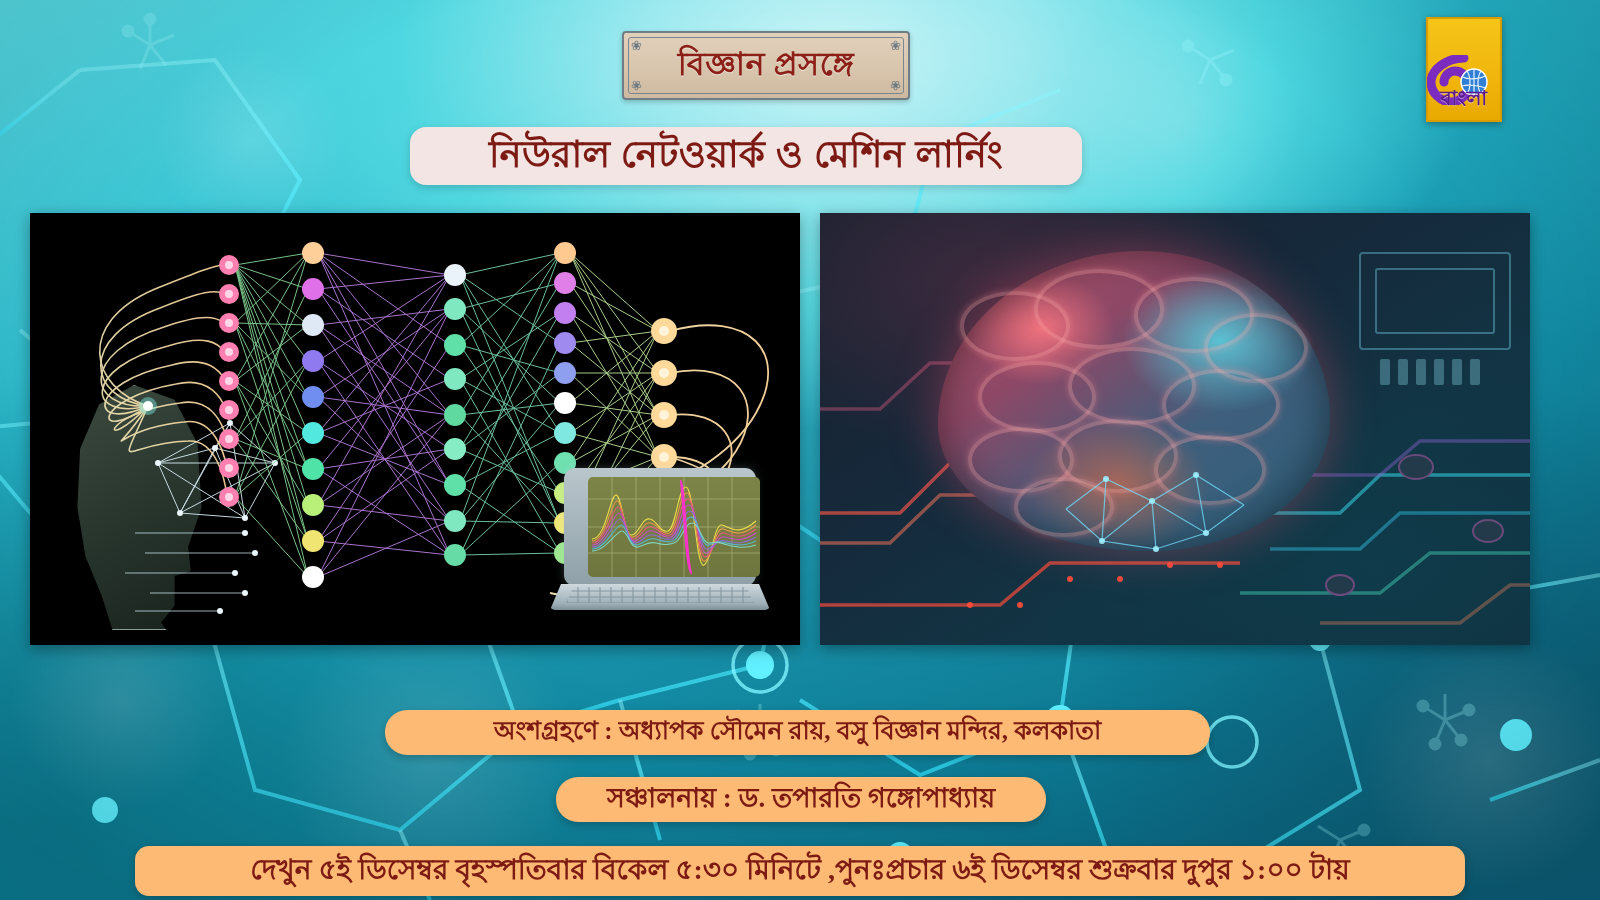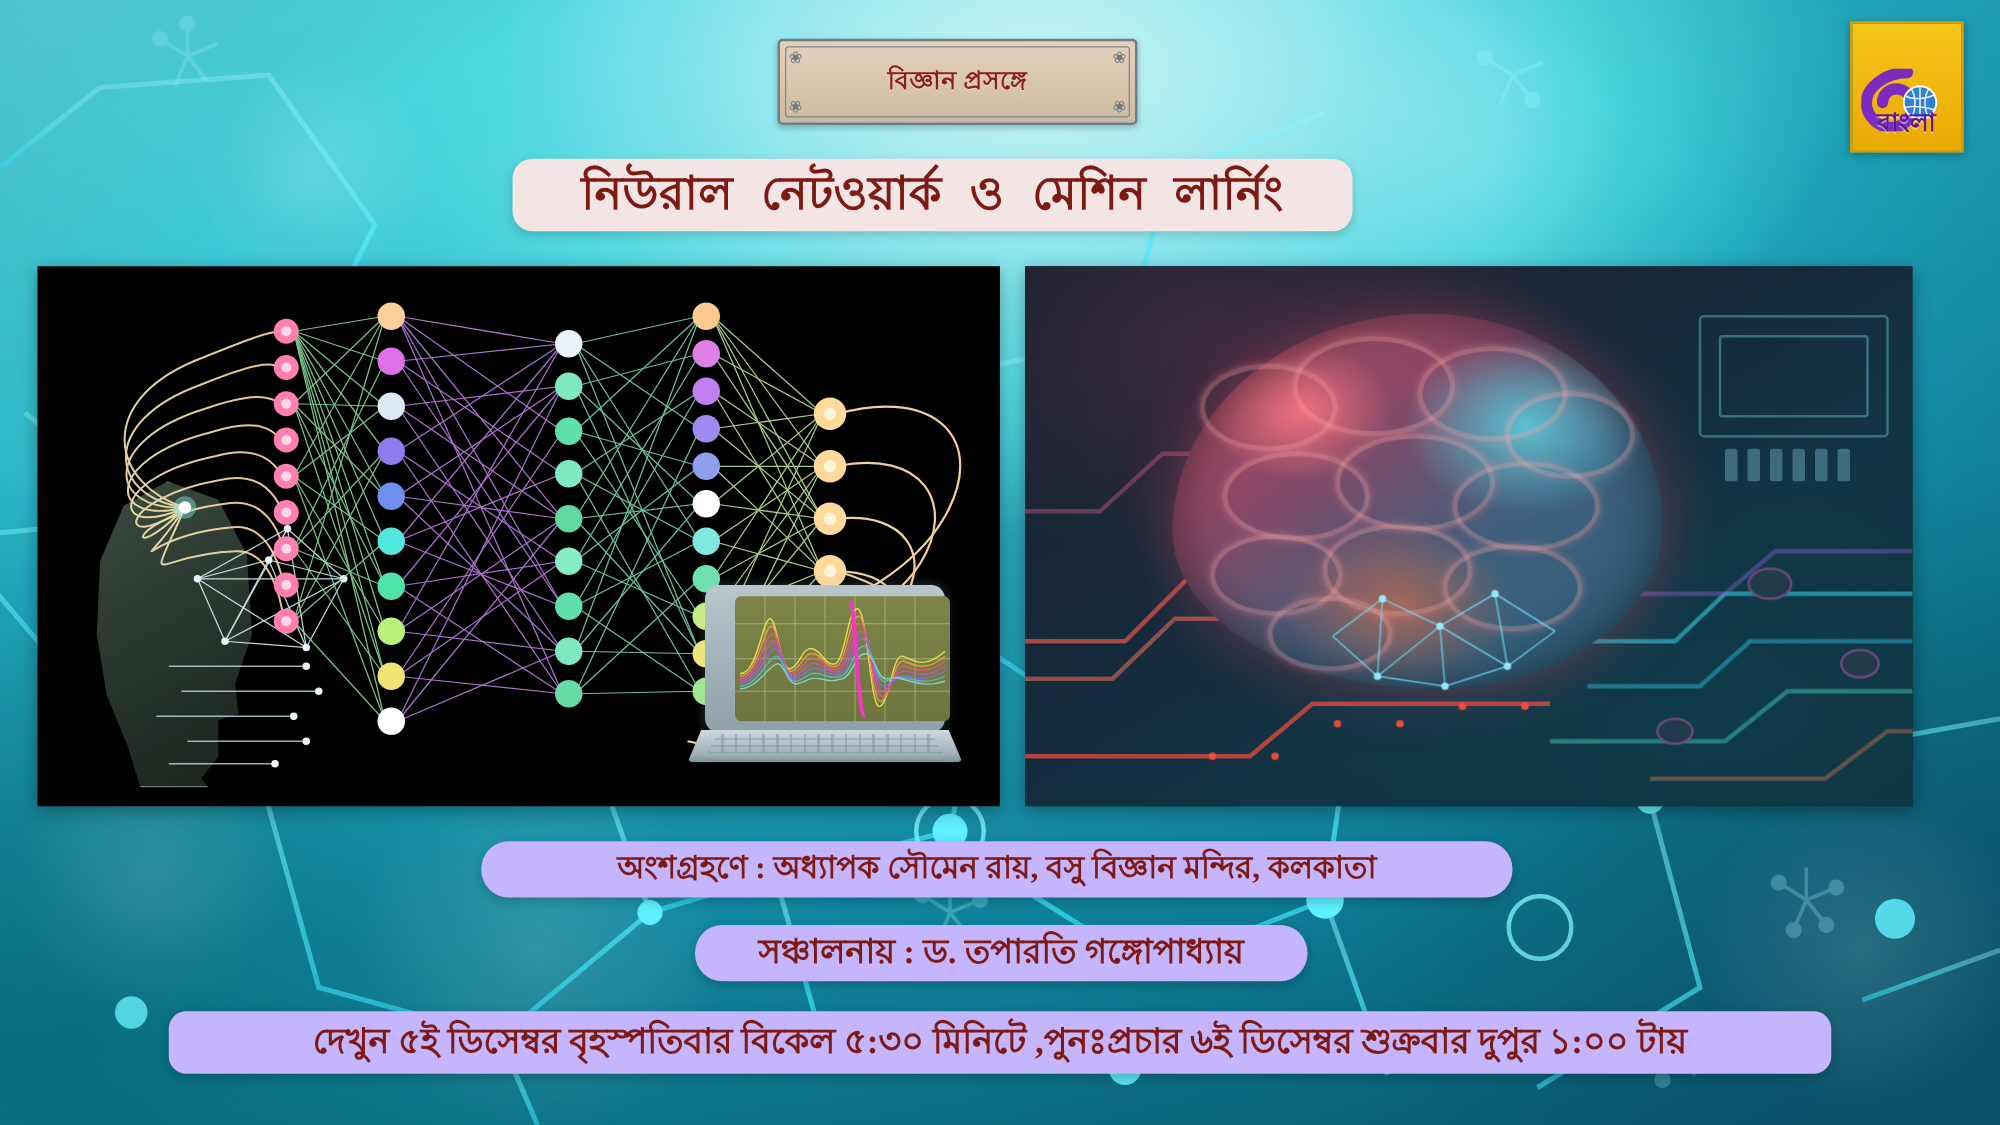--- a/index.html
+++ b/index.html
@@ -26,21 +26,21 @@
   }
   .bg-net { position:absolute; inset:0; }
   .bg-vignette {
     position:absolute; inset:0;
     background:radial-gradient(ellipse 1100px 680px at 50% 40%, rgba(255,255,255,0.07) 0%, rgba(0,0,0,0) 60%, rgba(0,20,30,0.16) 100%);
     pointer-events:none;
   }
 
   
   #logo {
-    position:absolute; left:1480px; top:17px; width:91px; height:105px;
+    position:absolute; left:1426px; top:17px; width:76px; height:105px;
     background:linear-gradient(180deg,#f5c518 0%, #f0b40c 62%, #e8a900 100%);
     border:2px solid #d89c00;
     box-shadow:0 2px 7px rgba(0,0,0,0.35);
   }
   #logo .eye {
     position:absolute; left:50%; top:36px; transform:translateX(-50%);
     width:74px; height:50px;
   }
   #logo .wordmark {
     position:absolute; left:0; right:0; bottom:4px;
@@ -70,38 +70,38 @@
     color:#6d7b84; font-size:13px; line-height:13px;
   }
   #prog-banner .c-tl { left:7px; top:6px; }
   #prog-banner .c-tr { right:7px; top:6px; transform:scaleX(-1); }
   #prog-banner .c-bl { left:7px; bottom:6px; transform:scaleY(-1); }
   #prog-banner .c-br { right:7px; bottom:6px; transform:scale(-1,-1); }
   #prog-banner .txt {
     position:absolute; inset:0;
     display:flex; align-items:center; justify-content:center;
     color:#8c1f17;
-    font-size:20px; font-weight:bold;
+    font-size:32px; font-weight:bold;
     font-family:"Liberation Serif", serif;
     text-shadow:0 1px 0 rgba(255,255,255,0.5);
     letter-spacing:0.5px;
   }
 
   
   #main-title {
     position:absolute; left:410px; top:127px; width:672px; height:58px;
     background:#f3e5e3;
     border-radius:16px;
     display:flex; align-items:center; justify-content:center;
     box-shadow:0 3px 8px rgba(0,0,0,0.17);
   }
   #main-title .txt {
     color:#7c1a13;
     font-size:37px; font-weight:bold;
-    font-family:Liberation Mono, monospace;
+    font-family:Liberation Sans, sans-serif;
     white-space:nowrap;
     letter-spacing:0.3px;
   }
 
   
   .panel {
     position:absolute;
     overflow:hidden;
     box-shadow:0 4px 14px rgba(0,0,0,0.35);
   }
@@ -184,24 +184,25 @@
     font-size:76px; font-weight:300;
     font-family:"Liberation Sans", sans-serif;
     letter-spacing:12px;
     text-shadow:0 0 6px #7fe9ff, 0 0 18px #2ec8ef, 0 0 38px #17a9d6;
     opacity:.95;
   }
 
   
   .pill {
     position:absolute;
-    background:#c4b5fd;
+    background:#fdba74;
     border-radius:22px;
     display:flex; align-items:center; justify-content:center;
     box-shadow:0 3px 9px rgba(0,0,0,0.22);
+    margin-top:37px;
   }
   .pill .txt {
     color:#7c1a13;
     font-weight:bold;
     font-family:"Liberation Serif", serif;
     white-space:nowrap;
   }
   #pill-participant { left:385px; top:673px; width:825px; height:45px; }
   #pill-participant .txt { font-size:25px; }
   #pill-host { left:556px; top:740px; width:490px; height:45px; }

